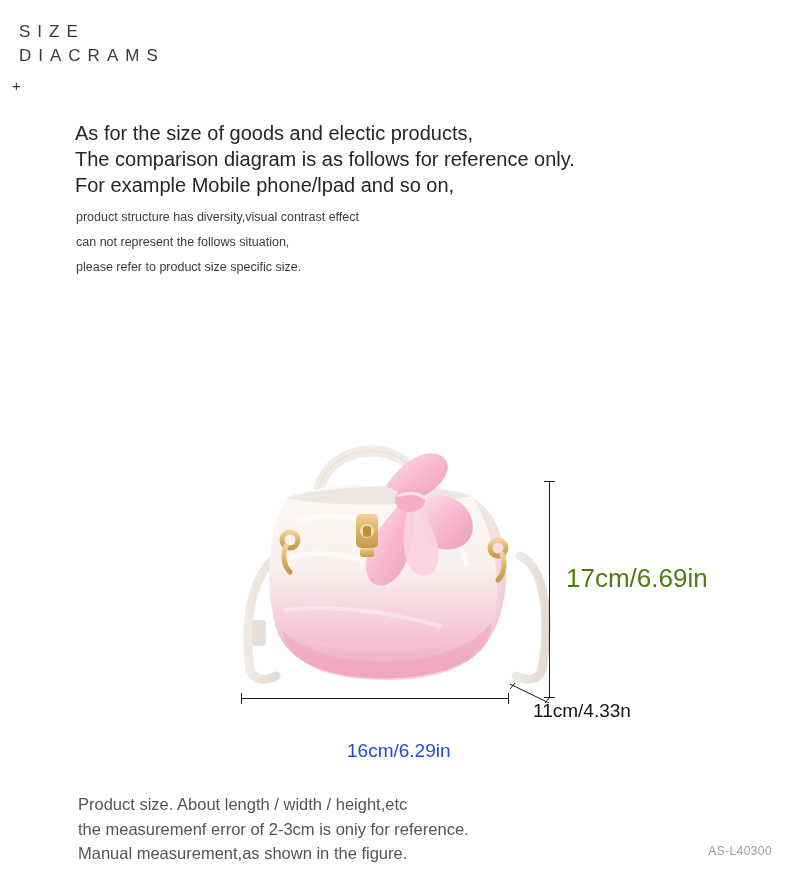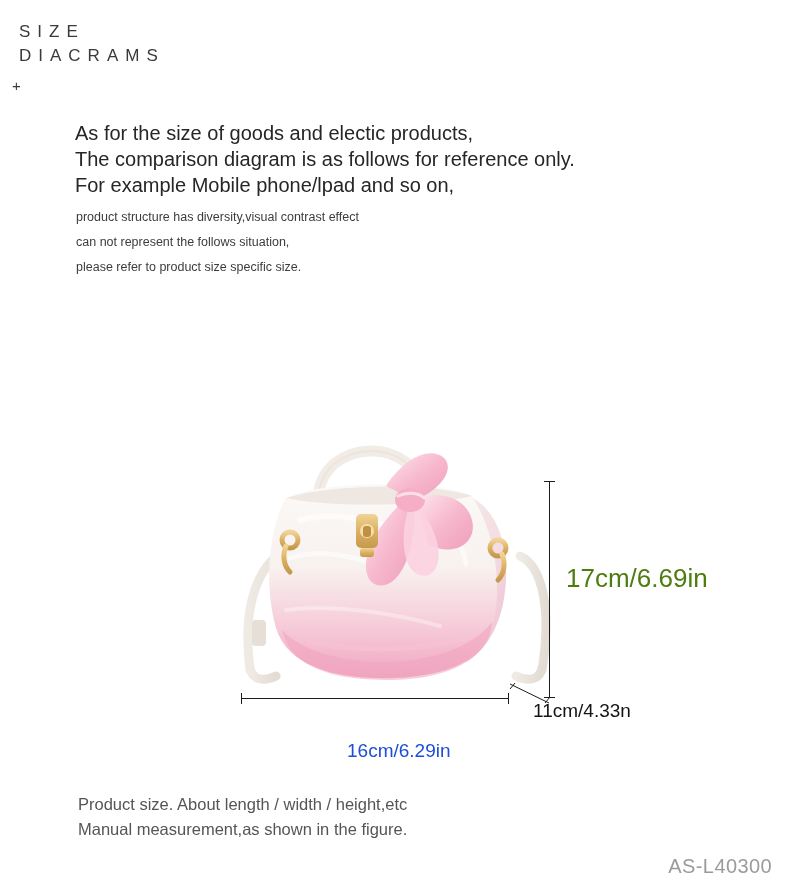--- a/index.html
+++ b/index.html
@@ -181,22 +181,22 @@
   .footer-notes p {
     margin: 0;
     font-size: 16.5px;
     line-height: 24.5px;
     color: #555555;
   }
 
   .sku {
     position: absolute;
     right: 18px;
-    bottom: 6px;
-    font-size: 20px;
+    bottom: 26px;
+    font-size: 12px;
     color: #9b9b9b;
     letter-spacing: 0.4px;
   }
 </style>
 </head>
 <body>
 
 <div class="header">
   <div class="line1">SIZE</div>
   <div class="line2">DIACRAMS</div>
@@ -301,16 +301,17 @@
   <svg width="44" height="22" viewBox="0 0 44 22" xmlns="http://www.w3.org/2000/svg">
     <line x1="1" y1="1" x2="40" y2="20" stroke="#1c1c1c" stroke-width="1"></line>
     <line x1="1" y1="6" x2="6" y2="0" stroke="#1c1c1c" stroke-width="1"></line>
     <line x1="36" y1="20" x2="41" y2="14" stroke="#1c1c1c" stroke-width="1"></line>
   </svg>
 </div>
 <div class="dim-depth-label">11cm/4.33n</div>
 
 <div class="footer-notes">
   <p>Product size. About length / width / height,etc</p>
+  <p>the measuremenf error of 2-3cm is oniy for reference.</p>
   <p>Manual measurement,as shown in the figure.</p>
 </div>
 
 <div class="sku">AS-L40300</div>
 
 </body></html>

